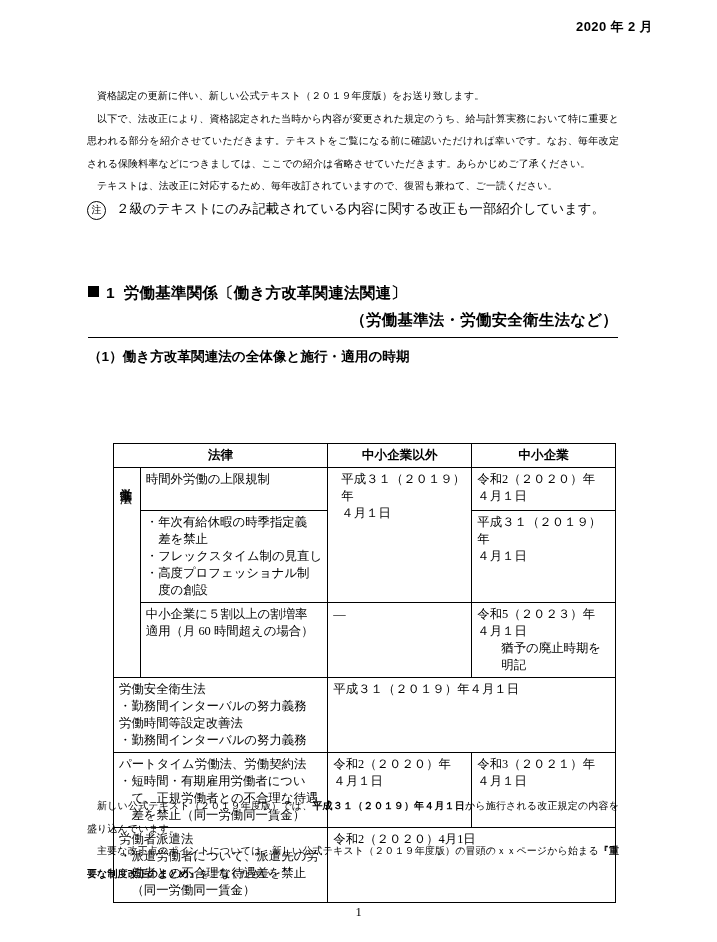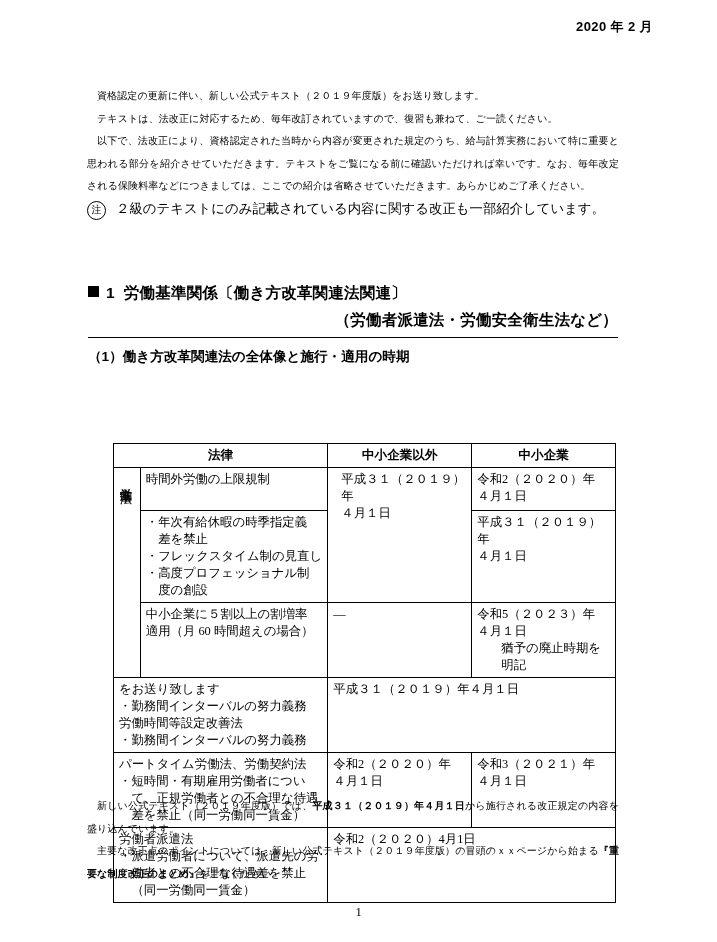--- a/index.html
+++ b/index.html
@@ -191,33 +191,33 @@
 </style>
 </head>
 <body>
 
 <div class="page">
 
   <div class="date-line">2020 年 2 月</div>
 
   <div class="content">
     <p class="para indent">資格認定の更新に伴い、新しい公式テキスト（２０１９年度版）をお送り致します。</p>
+    <p class="para indent">以下で、法改正により、資格認定された当時から内容が変更された規定のうち、給与計算実務において特に重要と思われる部分を紹介させていただきます。テキストをご覧になる前に確認いただければ幸いです。なお、毎年改定される保険料率などにつきましては、ここでの紹介は省略させていただきます。あらかじめご了承ください。</p>
     <p class="para indent">テキストは、法改正に対応するため、毎年改訂されていますので、復習も兼ねて、ご一読ください。</p>
-    <p class="para indent">以下で、法改正により、資格認定された当時から内容が変更された規定のうち、給与計算実務において特に重要と思われる部分を紹介させていただきます。テキストをご覧になる前に確認いただければ幸いです。なお、毎年改定される保険料率などにつきましては、ここでの紹介は省略させていただきます。あらかじめご了承ください。</p>
     <div class="note-line">
       <span class="note-mark">注</span>
       <span>２級のテキストにのみ記載されている内容に関する改正も一部紹介しています。</span>
     </div>
   </div>
 
   <div class="section-head">
     <span class="line1">
       <span class="sq-marker"></span><span class="sec-num">1</span><span>労働基準関係〔働き方改革関連法関連〕</span>
     </span>
-    <span class="line2">（労働者派遣法・労働安全衛生法など）</span>
+    <span class="line2">（労働基準法・労働安全衛生法など）</span>
   </div>
   <div class="head-rule"></div>
 
   <div class="sub-head">（1）働き方改革関連法の全体像と施行・適用の時期</div>
 
 
   <table class="law-table">
     <tbody>
         <tr>
       <th class="colhead" colspan="2">法律</th>
@@ -260,21 +260,21 @@
       <td class="c-big mid center">―</td>
       <td class="c-sme">
         <span style="display:block">令和5（２０２３）年</span>
         <span style="display:block">４月１日</span>
         <span class="indent-note">猶予の廃止時期を明記</span>
       </td>
     </tr>
 
     <tr>
       <td colspan="2">
-        <span style="display:block">をお送り致します</span>
+        <span style="display:block">労働安全衛生法</span>
         <span style="display:block">・勤務間インターバルの努力義務</span>
         <span style="display:block">労働時間等設定改善法</span>
         <span style="display:block">・勤務間インターバルの努力義務</span>
       </td>
       <td colspan="2" class="mid center bold b-sans">平成３１（２０１９）年４月１日</td>
     </tr>
 
     <tr>
       <td colspan="2">
         <span style="display:block">パートタイム労働法、労働契約法</span>

